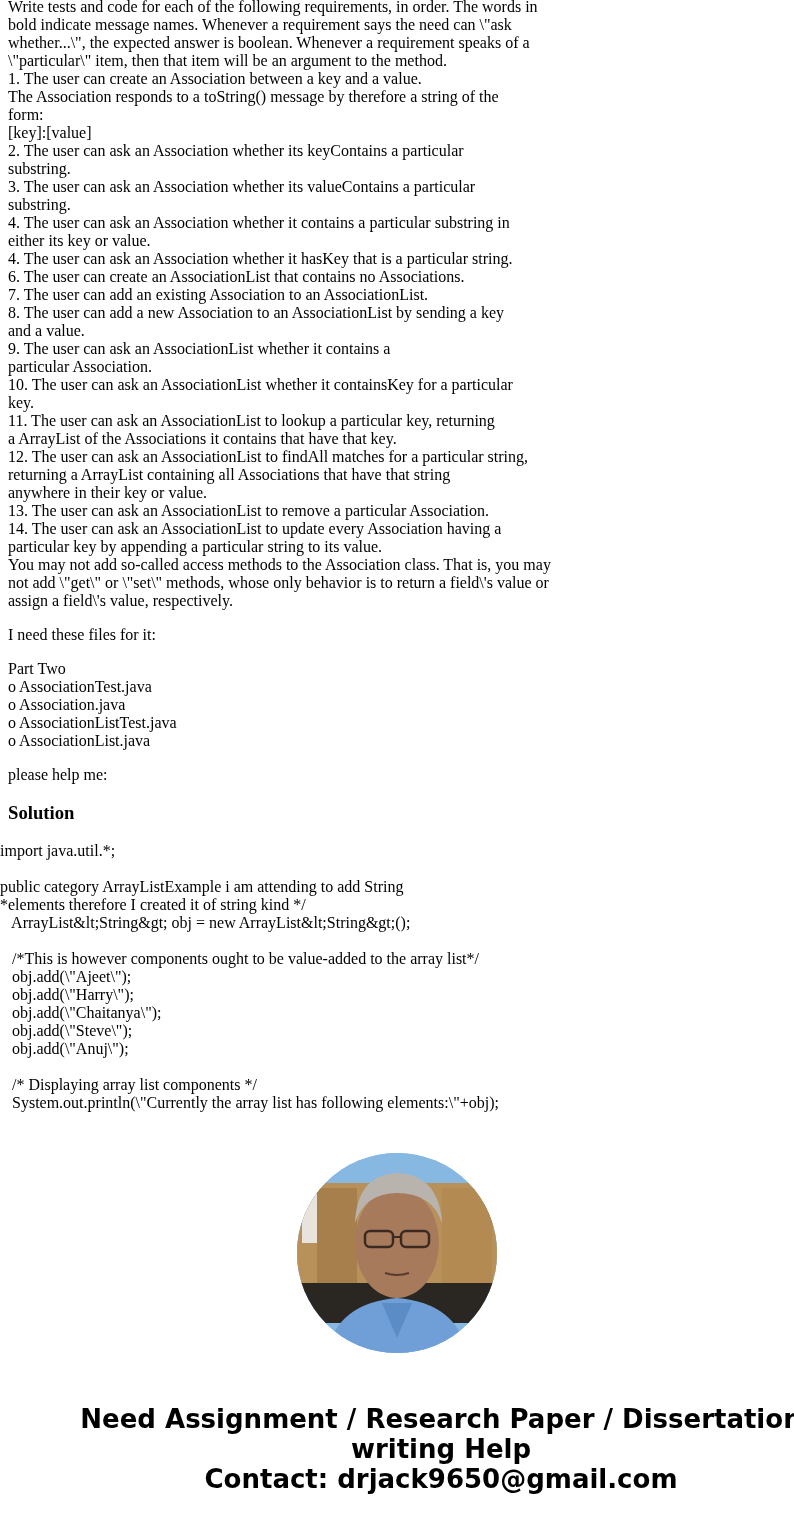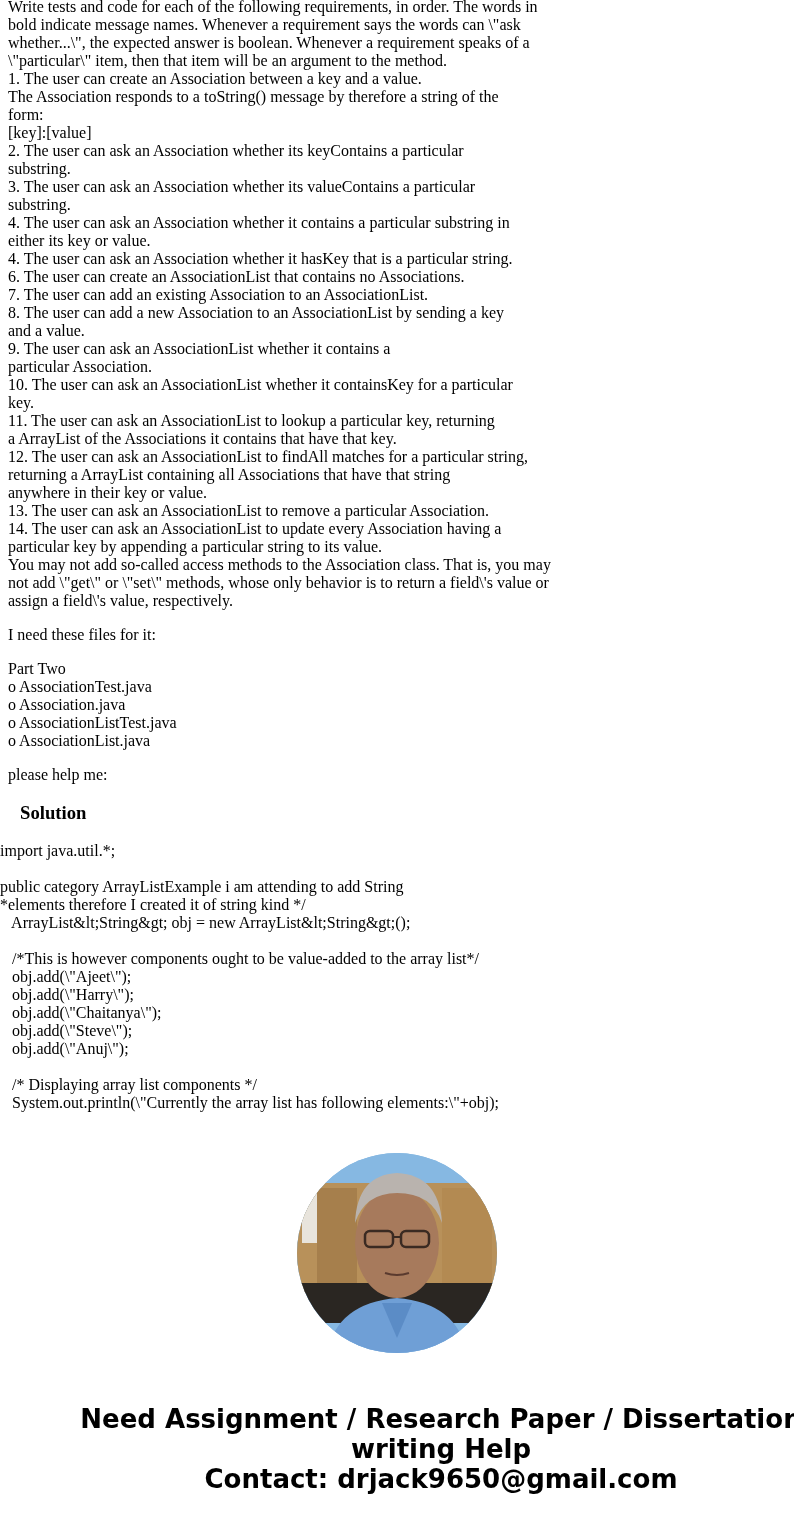--- a/index.html
+++ b/index.html
@@ -15,21 +15,21 @@
   }
   .content { position: absolute; left: 8px; top: -2px; width: 560px; }
   .line { white-space: pre; display: block; height: 18px; }
   .gap { height: 16px; }
   h3.sol {
     font-family: "Liberation Serif", serif;
     font-size: 18.7px;
     font-weight: bold;
     margin: 0;
     position: absolute;
-    left: 20px;
+    left: 8px;
     top: 802px;
     line-height: 22px;
   }
   .code { position: absolute; left: 0; top: 842px; }
   .avatar {
     position: absolute;
     left: 297px; top: 1153px;
     width: 200px; height: 200px;
     border-radius: 50%;
     overflow: hidden;
@@ -46,21 +46,21 @@
     line-height: 30px;
     margin-left: 44px;
   }
 </style>
 </head>
 <body>
 
 <div class="content">
   <div>
     <span class="line">Write tests and code for each of the following requirements, in order. The words in</span>
-    <span class="line">bold indicate message names. Whenever a requirement says the words can \"ask</span>
+    <span class="line">bold indicate message names. Whenever a requirement says the need can \"ask</span>
     <span class="line">whether...\", the expected answer is boolean. Whenever a requirement speaks of a</span>
     <span class="line">\"particular\" item, then that item will be an argument to the method.</span>
     <span class="line">1. The user can create an Association between a key and a value.</span>
     <span class="line">The Association responds to a toString() message by therefore a string of the</span>
     <span class="line">form:</span>
     <span class="line">[key]:[value]</span>
     <span class="line">2. The user can ask an Association whether its keyContains a particular</span>
     <span class="line">substring.</span>
     <span class="line">3. The user can ask an Association whether its valueContains a particular</span>
     <span class="line">substring.</span>

